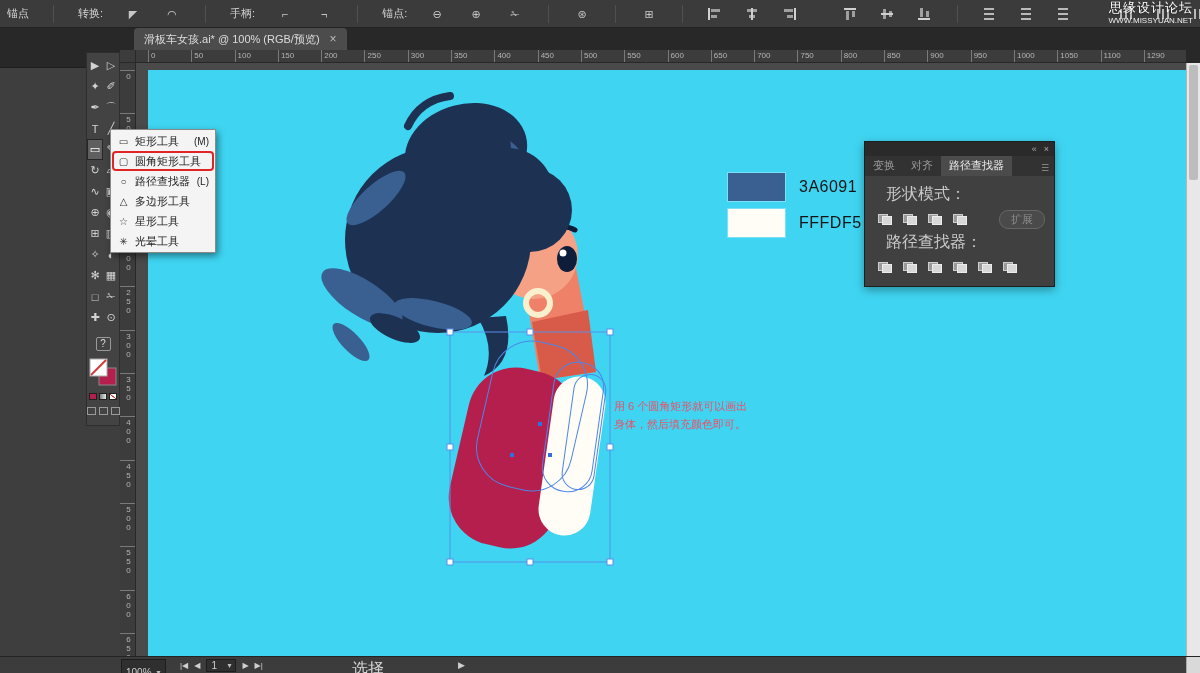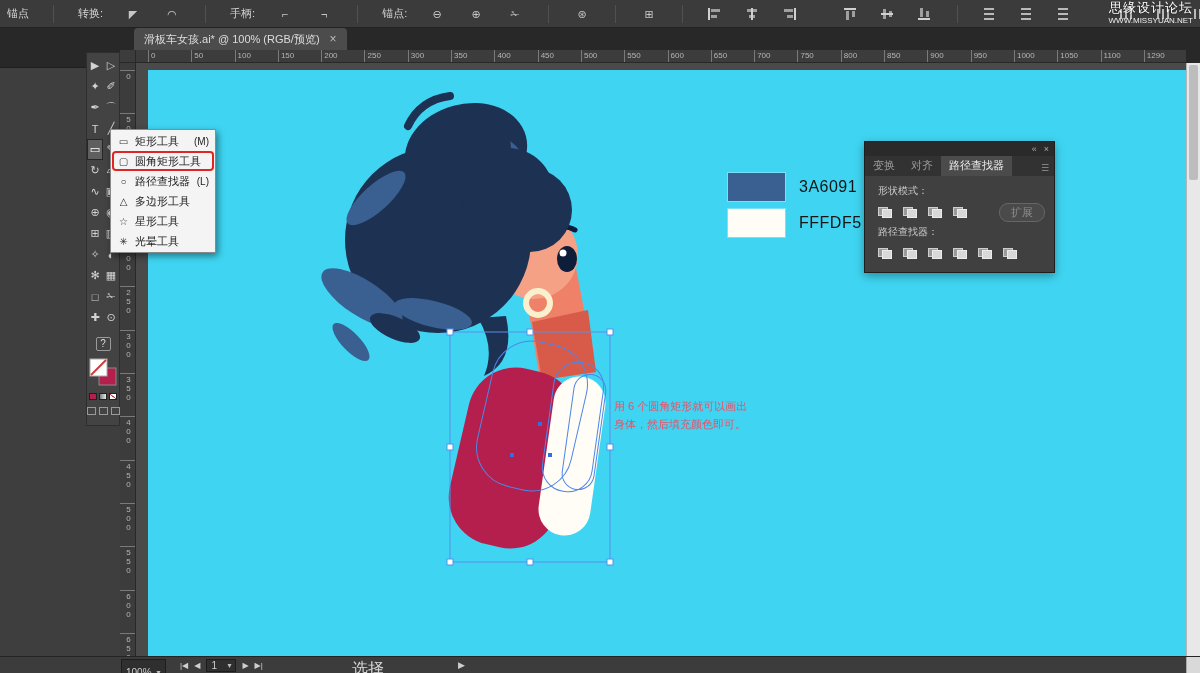--- a/index.html
+++ b/index.html
@@ -74,21 +74,21 @@
   
   #pf-panel{position:absolute;left:716px;top:71px;width:191px;background:#404040;border:1px solid #1e1e1e;box-shadow:0 3px 9px rgba(0,0,0,.35);z-index:40}
   .pf-head{height:14px;background:#2a2a2a;display:flex;justify-content:flex-end;align-items:center;gap:7px;padding:0 5px}
   .pf-head span{color:#a8a8a8;font-size:9px;line-height:14px}
   .pf-tabsbar{height:20px;background:#323232;display:flex;align-items:flex-end}
   .pf-tabs{display:flex;height:20px;align-items:center}
   .pf-tab{font-size:11px;color:#9b9b9b;padding:3px 8px 4px;line-height:13px}
   .pf-tab.active{background:#4b4b4b;color:#ececec}
   .pf-menu{margin-left:auto;color:#9b9b9b;font-size:9px;padding:0 5px 3px}
   .pf-body{padding:5px 9px 9px}
-  .pf-label{font-size:10px;color:#c9c9c9;margin:3px 4px 4px}
+  .pf-label{font-size:16px;color:#c9c9c9;margin:3px 12px 4px}
   .pf-row{display:flex;align-items:center;gap:4px;height:20px}
   .pf-btn{width:21px;height:17px;display:flex;align-items:center;justify-content:center;border-radius:2px}
   .pf-ico{position:relative;width:14px;height:11px;display:block}
   .pf-ico::before{content:"";position:absolute;left:0;top:0;width:8px;height:7px;background:#9a9a9a;border:1px solid #cfcfcf}
   .pf-ico::after{content:"";position:absolute;right:0;bottom:0;width:8px;height:7px;background:#d8d8d8;border:1px solid #ececec}
   .expand-btn{margin-left:auto;font-size:11px;color:#8b8b8b;background:#4a4a4a;border:1px solid #666;border-radius:9px;padding:1px 11px}
 
   
   #vscroll{position:absolute;right:0;top:63px;width:14px;bottom:17px;background:#e8e8e8;border-left:1px solid #b5b5b5;z-index:20}
   #vscroll .thumb{margin:2px;height:115px;background:#bdbdbd;border-radius:2px}

